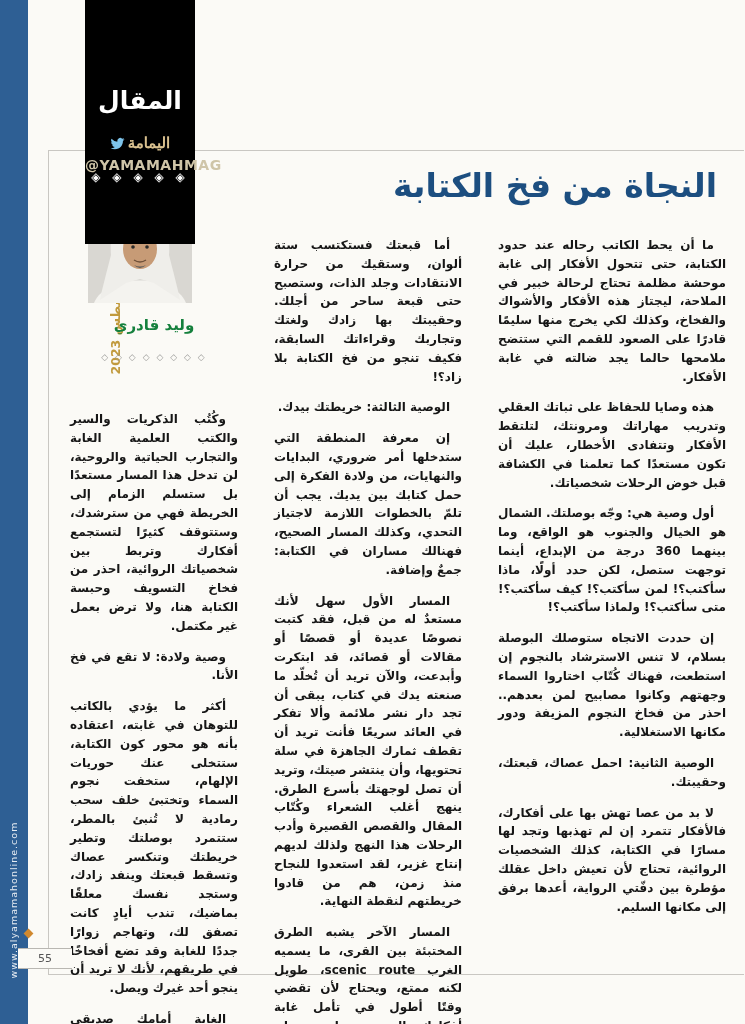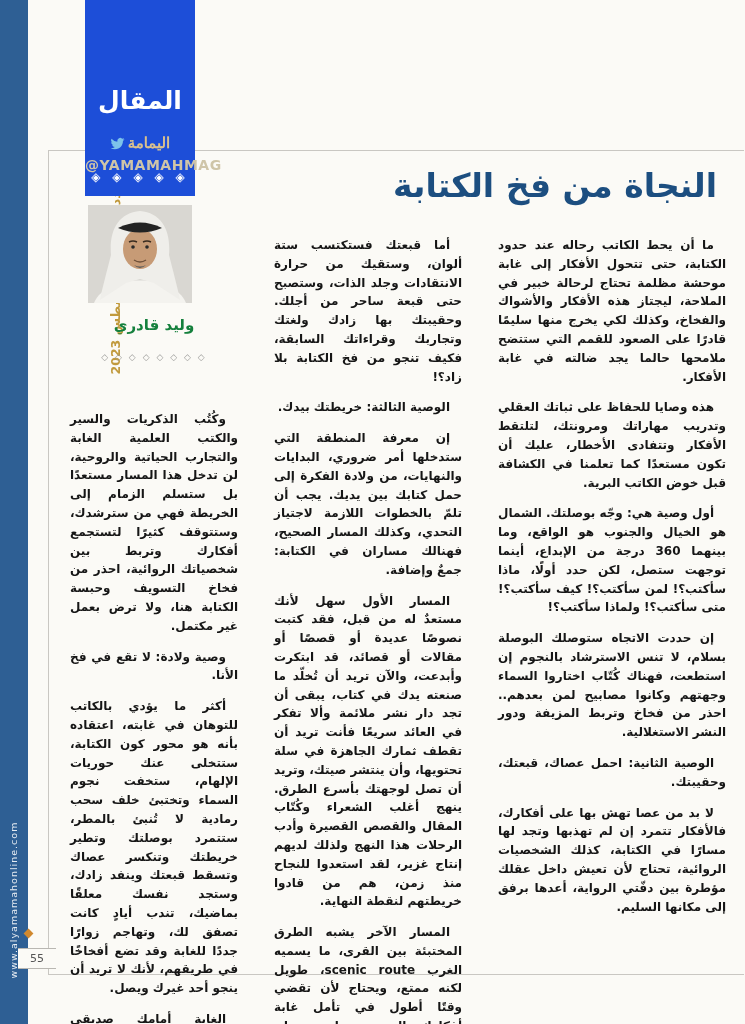--- a/index.html
+++ b/index.html
@@ -20,21 +20,21 @@
     position:absolute; left:48px; top:150px; width:695px; height:823px;
     border-left:1px solid #c9c7c2; border-top:1px solid #c9c7c2; border-bottom:1px solid #c9c7c2;
   }
   
   .issue {
     position:absolute; left:2px; top:266px; width:230px; height:18px;
     transform:rotate(-90deg); direction:rtl; text-align:center; white-space:nowrap;
     color:#c19a3d; font-size:12.5px; font-weight:700;
   }
   
-  .maqal-box { position:absolute; left:85px; top:0; width:110px; height:196px; background:#1d4ed8; z-index:3; }
+  .maqal-box { position:absolute; left:85px; top:0; width:110px; height:244px; background:#000000; z-index:3; }
   .maqal-label { position:absolute; top:86px; width:100%; text-align:center; color:#ffffff; font-size:25px; font-weight:700; }
   .logo-row { position:absolute; top:134px; width:100%; display:flex; justify-content:center; align-items:center; gap:3px; direction:rtl; }
   .logo-word { color:#d9c08e; font-size:15px; font-weight:800;font-family:Liberation Serif, serif; }
   .logo-handle { position:absolute; top:157px; width:100%; text-align:center; color:#cfc5a8; font-size:14px; font-weight:700; letter-spacing:.5px; }
   .box-ornament { position:absolute; top:170px; width:100%; text-align:center; color:#ffffff; font-size:12px; letter-spacing:4px; }
   
   .title {
     position:absolute; right:12px; top:150px; width:460px; margin:16px;
     direction:rtl; text-align:right; color:#1c4e80; font-size:33px; font-weight:800;
   }
@@ -47,21 +47,21 @@
     position:absolute; direction:rtl; text-align:justify;
     color:#161616; font-size:12px; line-height:18.8px; font-weight:700;
   }
   .col p { margin:12px; text-indent:12px; }
   .col-1 { left:486px; top:224px; width:252px; }
   .col-2 { left:262px; top:224px; width:212px; }
   .col-3 { left:58px; top:398px; width:192px; }
   
   .pagenum {
     position:absolute; left:18px; top:948px; width:30px; text-align:center;
-    font-size:11px; color:#555; padding:3px 4px; background:#fbfaf6;
+    font-size:11px; color:#555; padding:3px 12px; background:#fbfaf6;
     border-top:1px solid #b9b7b2; border-bottom:1px solid #b9b7b2; z-index:2;
   }
   .orange-mark { position:absolute; left:25px; top:930px; width:7px; height:7px; background:#d0882e; transform:rotate(45deg); }
 </style>
 </head>
 <body>
 
 <div class="strip">
   <div class="strip-url">www.alyamamahonline.com</div>
 </div>
@@ -100,23 +100,23 @@
     <path d="M46,55 Q52,59 58,55" stroke="#6e4f38" stroke-width="1.4" fill="none"></path>
     <path d="M46,60 Q52,66 58,60 Q52,63 46,60 Z" fill="#5a5a5a"></path>
   </svg>
 </div>
 
 <div class="author">وليد قادري</div>
 <div class="author-ornament">◇ ◇ ◇ ◇ ◇ ◇ ◇ ◇</div>
 
 <div class="col col-1">
   <p>ما أن يحط الكاتب رحاله عند حدود الكتابة، حتى تتحول الأفكار إلى غابة موحشة مظلمة تحتاج لرحالة خبير في الملاحة، ليجتاز هذه الأفكار والأشواك والفخاخ، وكذلك لكي يخرج منها سليمًا قادرًا على الصعود للقمم التي ستتضح ملامحها حالما يجد ضالته في غابة الأفكار.</p>
-  <p>هذه وصايا للحفاظ على ثباتك العقلي وتدريب مهاراتك ومرونتك، لتلتقط الأفكار وتتفادى الأخطار، عليك أن تكون مستعدًا كما تعلمنا في الكشافة قبل خوض الكاتب البرية.</p>
+  <p>هذه وصايا للحفاظ على ثباتك العقلي وتدريب مهاراتك ومرونتك، لتلتقط الأفكار وتتفادى الأخطار، عليك أن تكون مستعدًا كما تعلمنا في الكشافة قبل خوض الرحلات شخصياتك.</p>
   <p>أول وصية هي: وجّه بوصلتك. الشمال هو الخيال والجنوب هو الواقع، وما بينهما 360 درجة من الإبداع، أينما توجهت ستصل، لكن حدد أولًا، ماذا سأكتب؟! لمن سأكتب؟! كيف سأكتب؟! متى سأكتب؟! ولماذا سأكتب؟!</p>
-  <p>إن حددت الاتجاه ستوصلك البوصلة بسلام، لا تنس الاسترشاد بالنجوم إن استطعت، فهناك كُتّاب اختاروا السماء وجهتهم وكانوا مصابيح لمن بعدهم.. احذر من فخاخ وتربط المزيفة ودور النشر الاستغلالية.</p>
+  <p>إن حددت الاتجاه ستوصلك البوصلة بسلام، لا تنس الاسترشاد بالنجوم إن استطعت، فهناك كُتّاب اختاروا السماء وجهتهم وكانوا مصابيح لمن بعدهم.. احذر من فخاخ النجوم المزيفة ودور مكانها الاستغلالية.</p>
   <p>الوصية الثانية: احمل عصاك، قبعتك، وحقيبتك.</p>
   <p>لا بد من عصا تهش بها على أفكارك، فالأفكار تتمرد إن لم تهذبها وتجد لها مسارًا في الكتابة، كذلك الشخصيات الروائية، تحتاج لأن تعيش داخل عقلك مؤطرة بين دفّتي الرواية، أعدها برفق إلى مكانها السليم.</p>
 </div>
 
 <div class="col col-2">
   <p>أما قبعتك فستكتسب ستة ألوان، وستقيك من حرارة الانتقادات وجلد الذات، وستصبح حتى قبعة ساحر من أجلك. وحقيبتك بها زادك ولغتك وتجاربك وقراءاتك السابقة، فكيف تنجو من فخ الكتابة بلا زاد؟!</p>
   <p>الوصية الثالثة: خريطتك بيدك.</p>
   <p>إن معرفة المنطقة التي ستدخلها أمر ضروري، البدايات والنهايات، من ولادة الفكرة إلى حمل كتابك بين يديك. يجب أن تلمّ بالخطوات اللازمة لاجتياز التحدي، وكذلك المسار الصحيح، فهنالك مساران في الكتابة: جمعٌ وإضافة.</p>
   <p>المسار الأول سهل لأنك مستعدٌ له من قبل، فقد كتبت نصوصًا عديدة أو قصصًا أو مقالات أو قصائد، قد ابتكرت وأبدعت، والآن تريد أن تُخلّد ما صنعته يدك في كتاب، يبقى أن تجد دار نشر ملائمة وألا تفكر في العائد سريعًا فأنت تريد أن تقطف ثمارك الجاهزة في سلة تحتويها، وأن ينتشر صيتك، وتريد أن تصل لوجهتك بأسرع الطرق. ينهج أغلب الشعراء وكُتّاب المقال والقصص القصيرة وأدب الرحلات هذا النهج ولذلك لديهم إنتاج غزير، لقد استعدوا للنجاح منذ زمن، هم من قادوا خريطتهم لنقطة النهاية.</p>
   <p>المسار الآخر يشبه الطرق المختبئة بين القرى، ما يسميه الغرب scenic route، طويل لكنه ممتع، ويحتاج لأن تقضي وقتًا أطول في تأمل غابة أفكارك والخروج بعمل جديد لم يسبقك إليه أحد، هذا طريق الروائيين</p>

